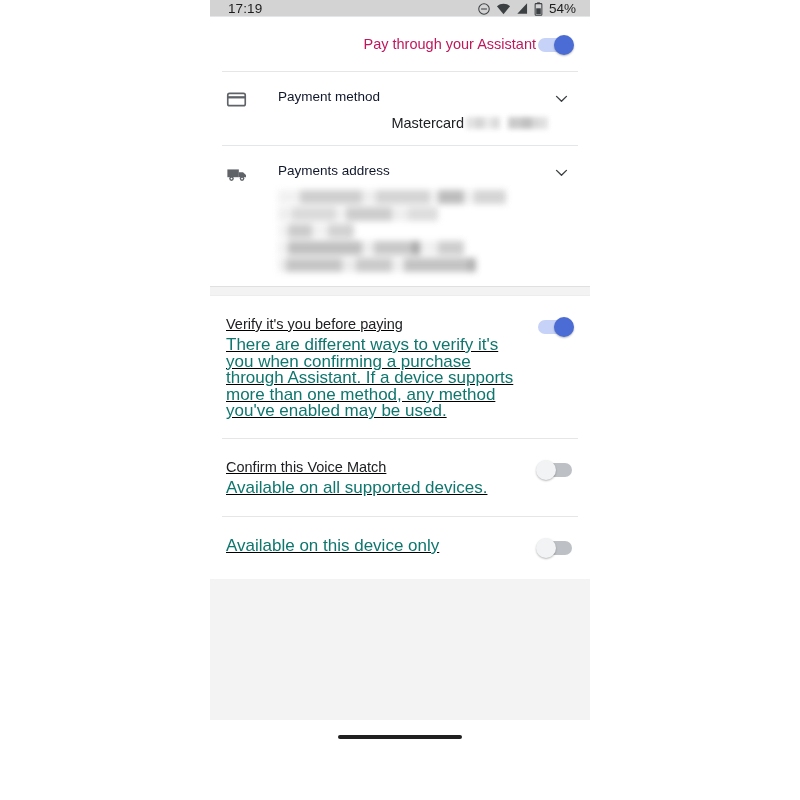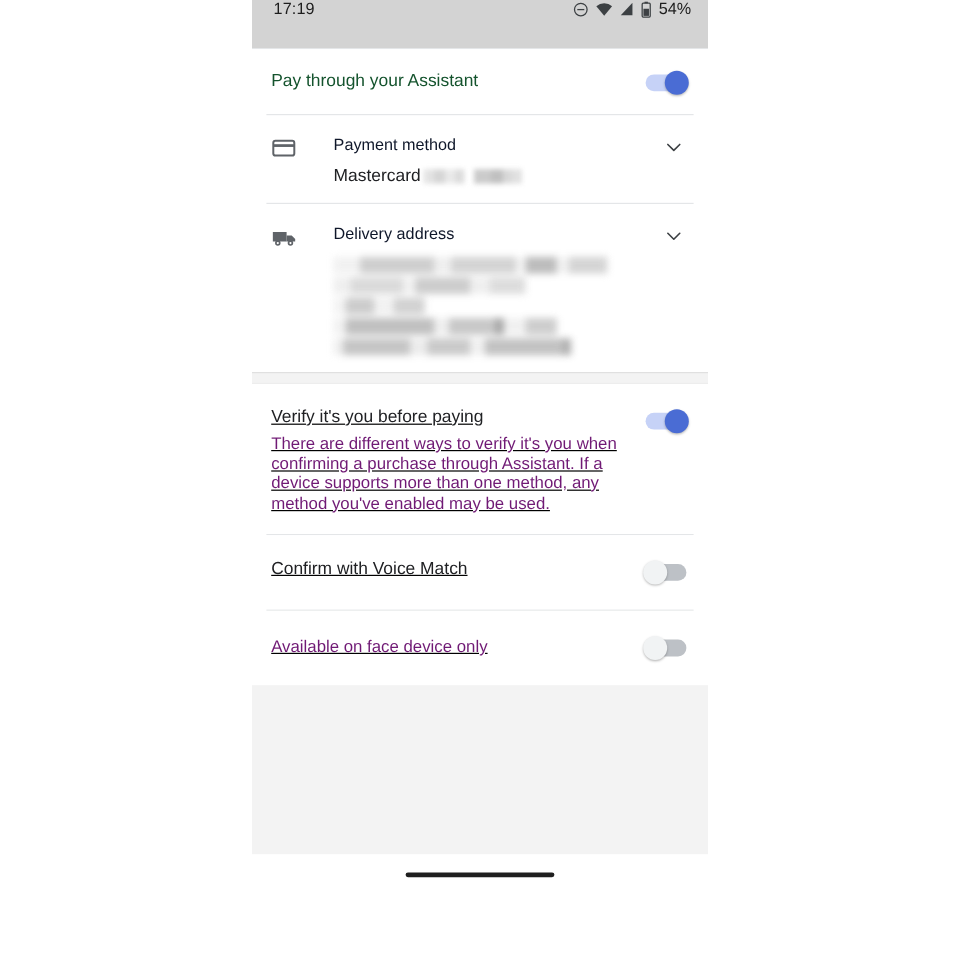--- a/index.html
+++ b/index.html
@@ -20,24 +20,24 @@
     left: 210px;
     top: 0;
     width: 380px;
     height: 800px;
     background: #ffffff;
     overflow: hidden;
   }
 
   
   .status-bar {
-    height: 40px;
+    height: 16px;
     background: #d3d3d3;
     display: flex;
-    align-items: flex-start;
+    align-items: flex-end;
     justify-content: space-between;
     padding: 0 14px 0 18px;
     box-sizing: border-box;
   }
   .status-time {
     font-size: 13.5px;
     color: #1d1d1d;
     letter-spacing: .1px;
   }
   .status-icons {
@@ -120,21 +120,22 @@
   }
 
   
   .toggle-row {
     min-height: 54px;
     padding: 14px 16px;
   }
   .toggle-row .label {
     flex: 1;
     font-size: 14.5px;
-    color: #14532d;
+    color: #be185d;
+    text-align: right;
   }
 
   
   .expand-row {
     display: flex;
     align-items: flex-start;
     padding: 16px 16px 0 16px;
     box-sizing: border-box;
   }
   .lead-icon {
@@ -163,20 +164,21 @@
     padding-top: 2px;
     cursor: pointer;
   }
 
   .card-value {
     font-size: 14.5px;
     color: #202124;
     margin-top: 9px;
     display: flex;
     align-items: center;
+    justify-content: flex-end;
   }
 
   
   .redact {
     display: inline-block;
     background-repeat: no-repeat;
     filter: blur(2.4px);
     opacity: .85;
   }
   .redact-card-a {
@@ -206,22 +208,22 @@
     box-sizing: border-box;
     background: #ffffff;
   }
   .text-col { flex: 1; padding-right: 14px; text-decoration: underline; }
   .text-title {
     font-size: 14.5px;
     color: #202124;
     line-height: 20px;
   }
   .text-desc {
-    font-size: 14px;
-    color: #701a75;
+    font-size: 17px;
+    color: #0f766e;
     line-height: 16.5px;
     margin-top: 3px;
   }
 
   
   .switch {
     width: 38px;
     min-width: 38px;
     height: 22px;
     position: relative;
@@ -335,21 +337,21 @@
       <svg width="22" height="22" viewBox="0 0 24 24">
         <path d="M1.5 7 H14 V15.5 H1.5 Z" fill="#5f6368"></path>
         <path d="M14 10 H18.6 L21.8 13.2 V15.5 H14 Z" fill="#5f6368"></path>
         <circle cx="6" cy="17" r="2.5" fill="#5f6368"></circle>
         <circle cx="6" cy="17" r="1" fill="#ffffff"></circle>
         <circle cx="17.5" cy="17" r="2.5" fill="#5f6368"></circle>
         <circle cx="17.5" cy="17" r="1" fill="#ffffff"></circle>
       </svg>
     </div>
     <div class="expand-body">
-      <div class="expand-head">Delivery address</div>
+      <div class="expand-head">Payments address</div>
       <div class="address-block">
         <div class="addr-line">
           <span style="width:22px;background:#f0f0f0"></span>
             <span style="width:62px;background:#c9c9c9"></span>
           <span style="width:14px;background:#ededed"></span>
             <span style="width:54px;background:#cfcfcf"></span>
           <span style="width:8px;background:#f2f2f2"></span>
             <span style="width:26px;background:#b5b5b5"></span>
           <span style="width:10px;background:#f0f0f0"></span>
             <span style="width:32px;background:#d0d0d0"></span>
@@ -405,32 +407,33 @@
     </div>
     <div class="switch on">
       <div class="track"></div>
       <div class="thumb"></div>
     </div>
   </div>
   <div class="divider inset"></div>
 
   <div class="text-row" style="padding-top:18px;padding-bottom:20px">
     <div class="text-col">
-      <div class="text-title">Confirm with Voice Match</div>
+      <div class="text-title">Confirm this Voice Match</div>
+      <div class="text-desc">Available on all supported devices.</div>
     </div>
     <div class="switch off">
       <div class="track"></div>
       <div class="thumb"></div>
     </div>
   </div>
   <div class="divider inset"></div>
 
   <div class="text-row" style="padding-top:18px;padding-bottom:20px">
     <div class="text-col">
-      <div class="text-desc">Available on face device only</div>
+      <div class="text-desc">Available on this device only</div>
     </div>
     <div class="switch off">
       <div class="track"></div>
       <div class="thumb"></div>
     </div>
   </div>
 
   <div class="bottom-filler"></div>
   <div class="nav-area">
     <div class="nav-pill"></div>

